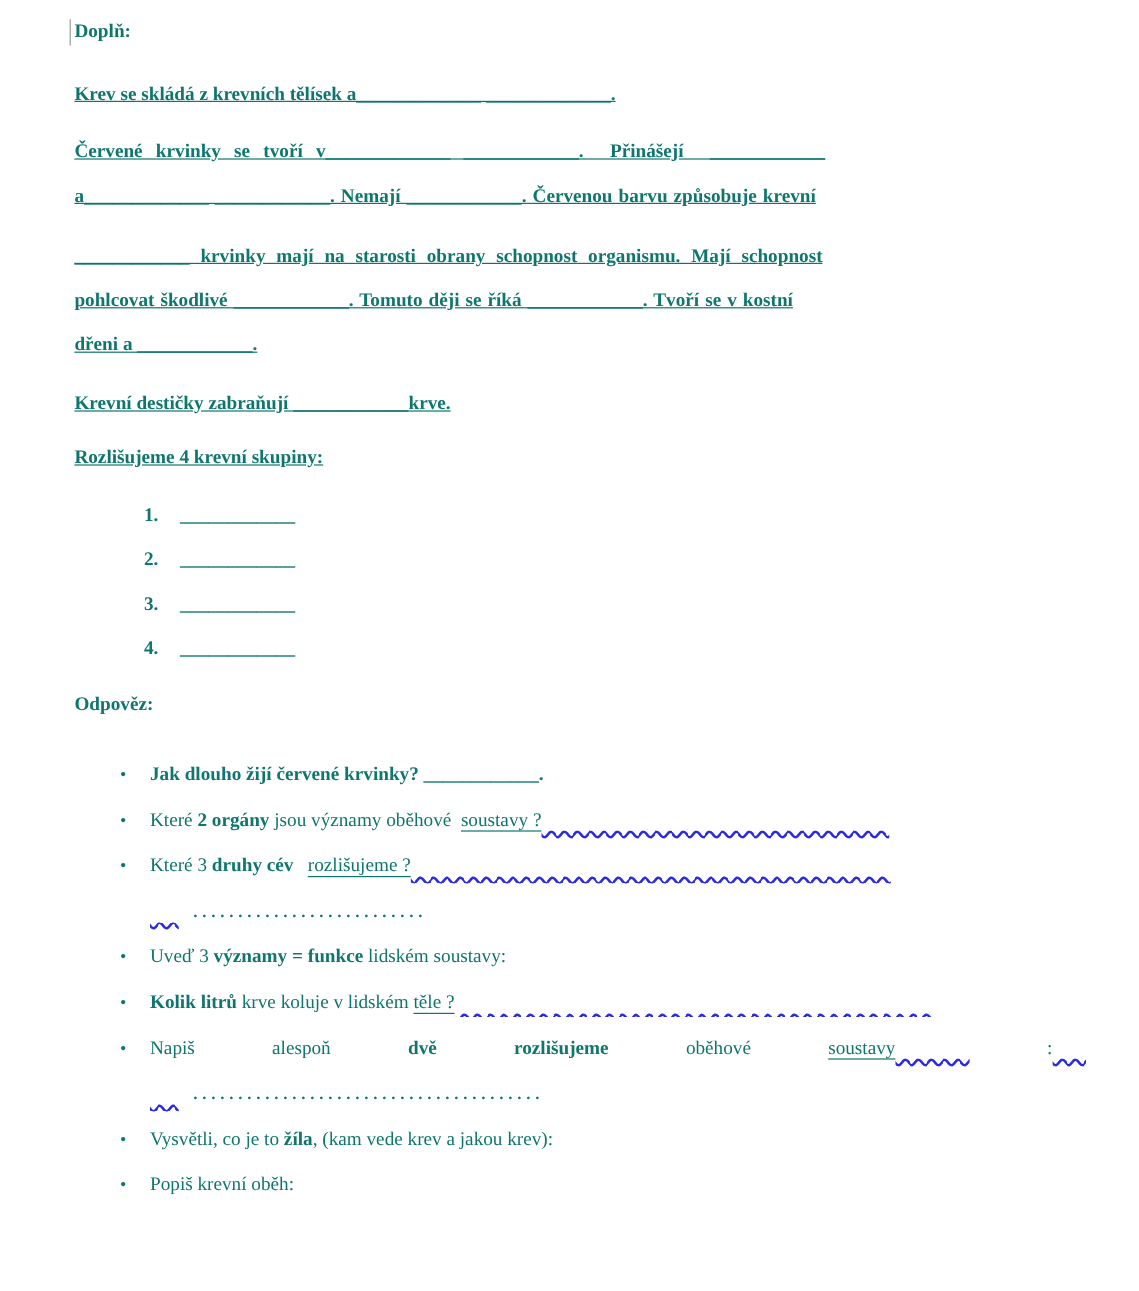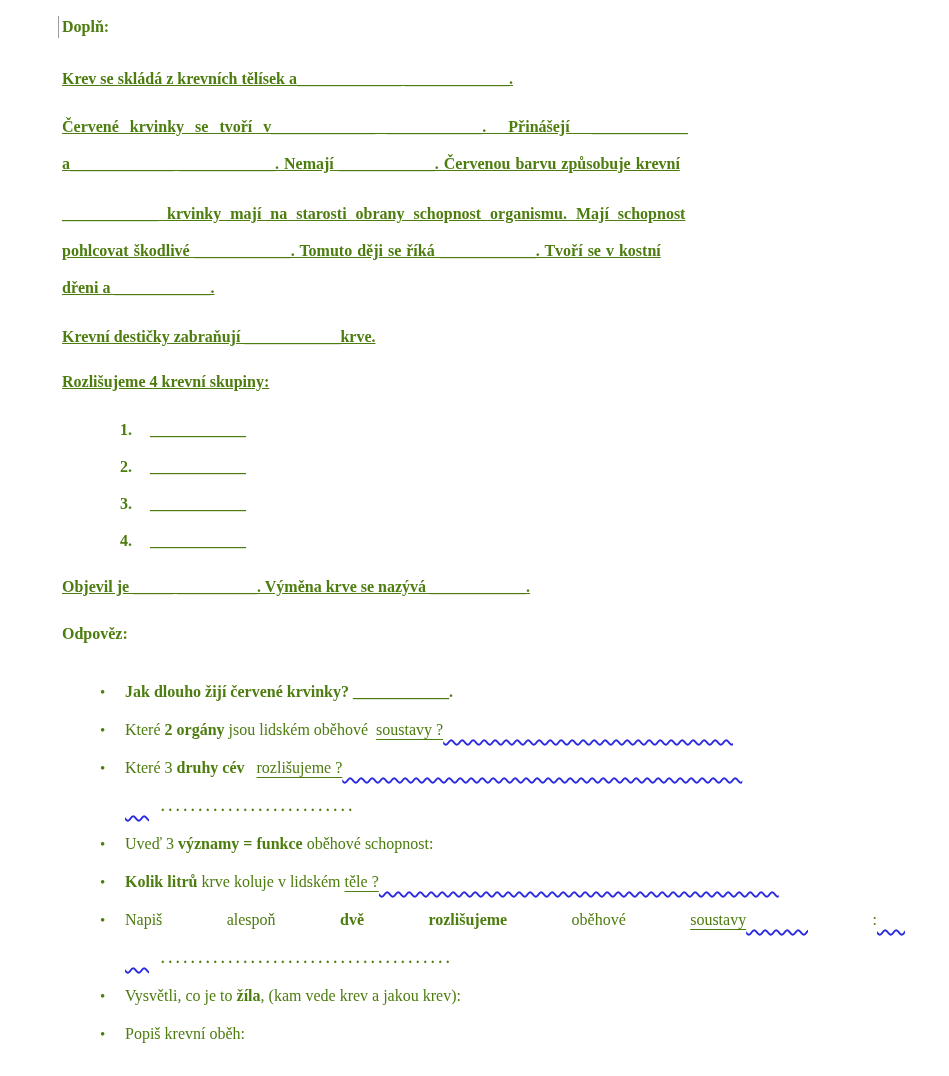--- a/index.html
+++ b/index.html
@@ -1,20 +1,20 @@
 <!DOCTYPE html>
 <html lang="cs"><head>
 <meta charset="utf-8">
 <style>
   html,body{margin:0;padding:0;background:#fff;}
   .page{
     position:relative;
     width:949px;height:1076px;
     background:#ffffff;
-    color:#4d7c0f;
+    color:#0f766e;
     font-family:"Liberation Serif","DejaVu Serif",serif;
     font-size:16px;
     box-sizing:border-box;
     padding:8px 44px 0 62px;
     overflow:hidden;
   }
   .row{line-height:37px;white-space:pre-wrap;text-decoration:underline;}
   .b{font-weight:bold;}
   .ws7{word-spacing:7px;}
   .ws5{word-spacing:5px;}
@@ -94,35 +94,34 @@
 
   <div class="row b mt8">Rozlišujeme 4 krevní skupiny:</div>
 
   <div class="mt11">
     <div class="group-row"><span class="group-num">1.</span><span>____________</span></div>
     <div class="group-row"><span class="group-num">2.</span><span>____________</span></div>
     <div class="group-row"><span class="group-num">3.</span><span>____________</span></div>
     <div class="group-row"><span class="group-num">4.</span><span>____________</span></div>
   </div>
 
-  <div class="row b mt9">Objevil je _____ __________. Výměna krve se nazývá ____________.</div>
 
   <div class="heading mt10"><span>Odpověz:</span></div>
 
   <div class="bullet-row mt21">
     <span class="dot">•</span>
     <div class="plain-btext b">Jak dlouho žijí červené krvinky? ____________.</div>
   </div>
 
   <div class="bullet-row">
     <span class="dot">•</span>
     <div class="btext">
       <span>Které </span>
         <span class="b">2 orgány</span>
-        <span> jsou lidském oběhové  </span>
+        <span> jsou významy oběhové  </span>
         <span class="wavy">soustavy ?</span>
         <span class="wavy-fill" style="max-width:290px;">&nbsp;&nbsp;&nbsp;&nbsp;&nbsp;&nbsp;&nbsp;&nbsp;&nbsp;&nbsp;&nbsp;&nbsp;&nbsp;&nbsp;&nbsp;&nbsp;&nbsp;&nbsp;&nbsp;&nbsp;&nbsp;&nbsp;&nbsp;&nbsp;&nbsp;&nbsp;&nbsp;&nbsp;&nbsp;&nbsp;&nbsp;&nbsp;&nbsp;&nbsp;&nbsp;&nbsp;&nbsp;&nbsp;&nbsp;&nbsp;&nbsp;&nbsp;&nbsp;&nbsp;&nbsp;&nbsp;&nbsp;&nbsp;&nbsp;&nbsp;&nbsp;&nbsp;&nbsp;&nbsp;&nbsp;&nbsp;&nbsp;&nbsp;&nbsp;&nbsp;&nbsp;&nbsp;&nbsp;&nbsp;&nbsp;&nbsp;&nbsp;&nbsp;&nbsp;&nbsp;&nbsp;&nbsp;&nbsp;&nbsp;&nbsp;&nbsp;&nbsp;&nbsp;&nbsp;&nbsp;</span>
     </div>
   </div>
 
   <div class="bullet-row">
     <span class="dot">•</span>
     <div class="btext">
       <span>Které 3 </span>
         <span class="b">druhy cév</span>
@@ -135,21 +134,21 @@
   <div class="leader-row">
     <span class="wavy-short wavy-fixed">&nbsp;&nbsp;&nbsp;&nbsp;&nbsp;&nbsp;</span>
       <span class="dots">..........................</span>
   </div>
 
   <div class="bullet-row">
     <span class="dot">•</span>
     <div class="btext">
       <span>Uveď 3 </span>
         <span class="b">významy = funkce</span>
-        <span> oběhové schopnost:</span>
+        <span> lidském soustavy:</span>
     </div>
   </div>
 
   <div class="bullet-row">
     <span class="dot">•</span>
     <div class="btext">
       <span class="b">Kolik litrů</span>
         <span> krve koluje v lidském </span>
         <span class="wavy">těle ?</span>
         <span class="wavy-fill">&nbsp;&nbsp;&nbsp;&nbsp;&nbsp;&nbsp;&nbsp;&nbsp;&nbsp;&nbsp;&nbsp;&nbsp;&nbsp;&nbsp;&nbsp;&nbsp;&nbsp;&nbsp;&nbsp;&nbsp;&nbsp;&nbsp;&nbsp;&nbsp;&nbsp;&nbsp;&nbsp;&nbsp;&nbsp;&nbsp;&nbsp;&nbsp;&nbsp;&nbsp;&nbsp;&nbsp;&nbsp;&nbsp;&nbsp;&nbsp;&nbsp;&nbsp;&nbsp;&nbsp;&nbsp;&nbsp;&nbsp;&nbsp;&nbsp;&nbsp;&nbsp;&nbsp;&nbsp;&nbsp;&nbsp;&nbsp;&nbsp;&nbsp;&nbsp;&nbsp;&nbsp;&nbsp;&nbsp;&nbsp;&nbsp;&nbsp;&nbsp;&nbsp;&nbsp;&nbsp;&nbsp;&nbsp;&nbsp;&nbsp;&nbsp;&nbsp;&nbsp;&nbsp;&nbsp;&nbsp;&nbsp;&nbsp;&nbsp;&nbsp;&nbsp;&nbsp;&nbsp;&nbsp;&nbsp;&nbsp;&nbsp;&nbsp;&nbsp;&nbsp;&nbsp;&nbsp;&nbsp;&nbsp;&nbsp;&nbsp;</span>

